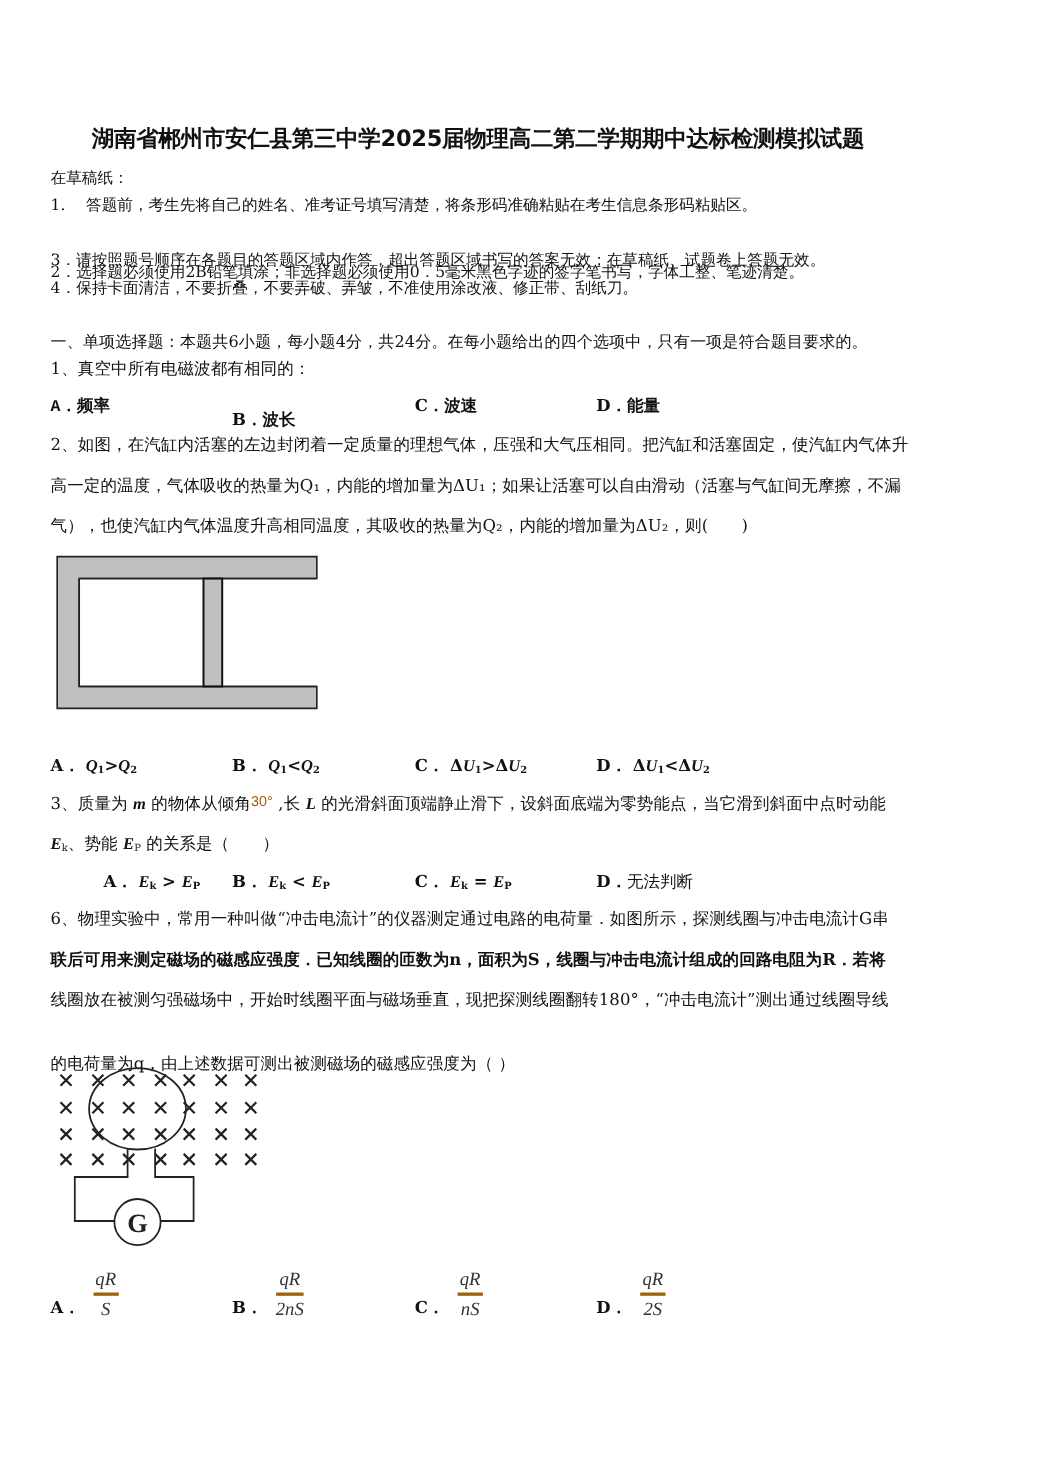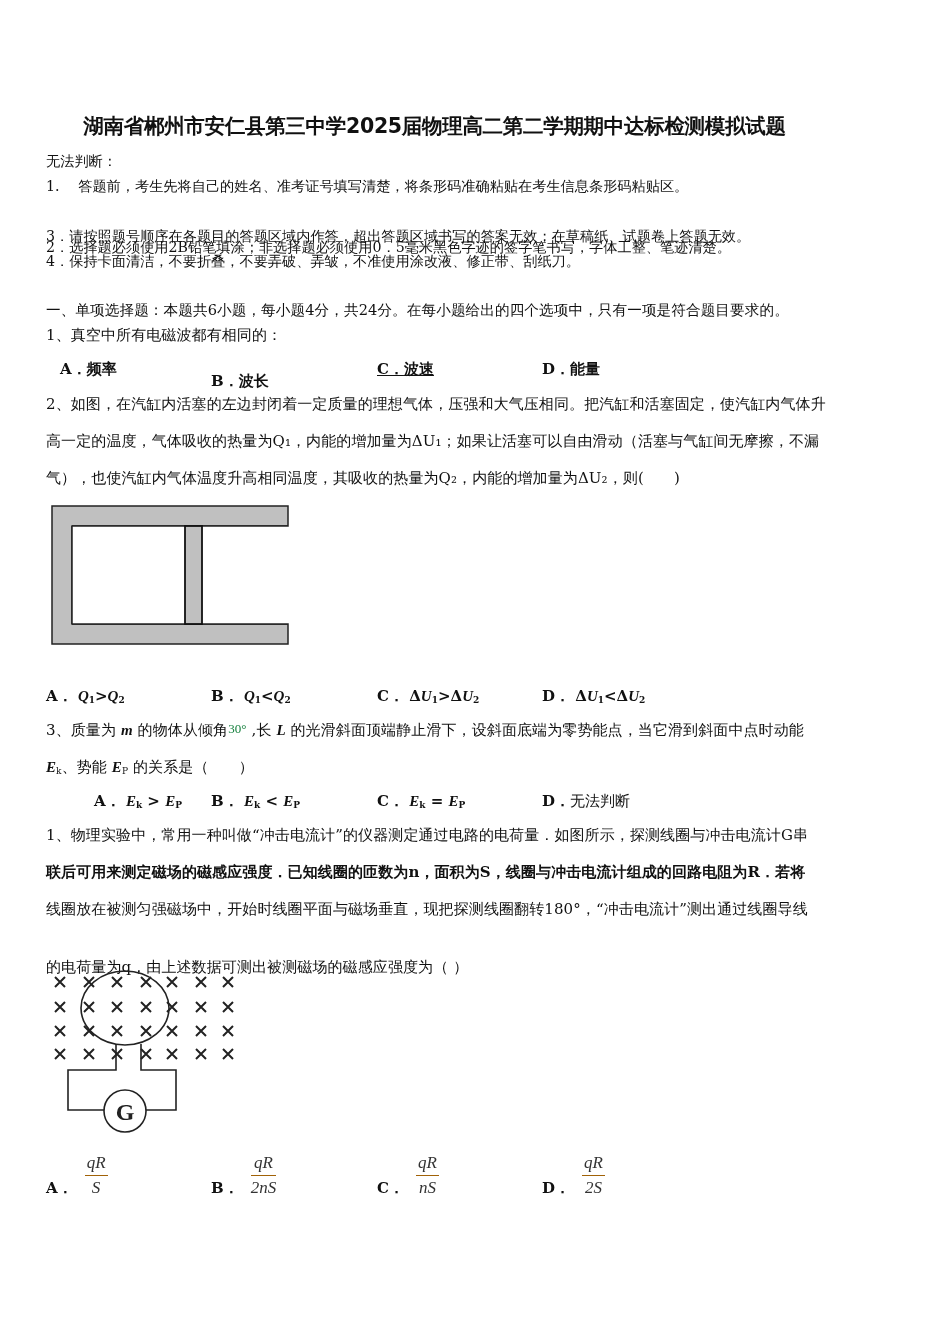--- a/index.html
+++ b/index.html
@@ -8,52 +8,52 @@
   .abs { position: absolute; white-space: nowrap; }
   .title { left: 0; width: 869px; top: 112px; text-align: center;
            font-family: "DejaVu Sans", "Liberation Sans", sans-serif;
            font-weight: bold; font-size: 20.5px; letter-spacing: -0.3px; }
   .notice { font-size: 14.2px; left: 46px; }
   .body-text { font-size: 15px; left: 46px; letter-spacing: 0.1px; }
   .opt { position: absolute; font-size: 15px; font-weight: bold; }
   .opt .lab { font-weight: bold; }
   i.v { font-style: italic; font-weight: bold; font-family: "Liberation Serif", serif; }
   sub { font-size: 9px; vertical-align: -2px; }
-  .deg { color: #15803d; font-weight: normal; font-family: Liberation Serif, serif; font-size: 13px; vertical-align: 2px; }
+  .deg { color: #a16207; font-weight: normal; font-family: Liberation Sans, sans-serif; font-size: 13px; vertical-align: 2px; }
   .frac { display: inline-block; vertical-align: middle; text-align: center;
           font-family: "Liberation Serif", serif; font-style: italic; font-weight: normal; font-size: 17px; color: #333; margin-left: 12px; }
-  .frac .num { display: block; padding: 0 2px 2px; border-bottom: 1px solid #a16207; }
+  .frac .num { display: block; padding: 0 2px 2px; border-bottom: 3px solid #a16207; }
   .frac .den { display: block; padding-top: 2px; }
   .fopt { position: absolute; top: 1153px; font-size: 15px; font-weight: bold; }
   .fopt .lab { display: inline-block; vertical-align: middle; margin-top: 26px; }
 </style>
 </head>
 <body>
 
 <div>
 
   <div class="abs title">湖南省郴州市安仁县第三中学2025届物理高二第二学期期中达标检测模拟试题</div>
 
   <div>
-    <div class="abs notice" style="top:152px;">无法判断：</div>
+    <div class="abs notice" style="top:152px;">在草稿纸：</div>
     <div class="abs notice" style="top:177px;">1.　 答题前，考生先将自己的姓名、准考证号填写清楚，将条形码准确粘贴在考生信息条形码粘贴区。</div>
     <div class="abs notice" style="top:202px;margin-top:36px;">2．选择题必须使用2B铅笔填涂；非选择题必须使用0．5毫米黑色字迹的签字笔书写，字体工整、笔迹清楚。</div>
     <div class="abs notice" style="top:227px;">3．请按照题号顺序在各题目的答题区域内作答，超出答题区域书写的答案无效；在草稿纸、试题卷上答题无效。</div>
     <div class="abs notice" style="top:252px;">4．保持卡面清洁，不要折叠，不要弄破、弄皱，不准使用涂改液、修正带、刮纸刀。</div>
   </div>
 
   <div class="abs body-text" style="top:301px;font-size:14.6px;">一、单项选择题：本题共6小题，每小题4分，共24分。在每小题给出的四个选项中，只有一项是符合题目要求的。</div>
 
   <div>
     <div class="abs body-text" style="top:326px;">
       <span>1、</span><span>真空中所有电磁波都有相同的：</span>
     </div>
-    <div class="opt" style="left:60px;top:360px;"><span class="lab">A．</span><span>频率</span></div>
+    <div class="opt" style="left:46px;top:360px;font-family:Liberation Mono, monospace;"><span class="lab">A．</span><span>频率</span></div>
     <div class="opt" style="left:211px;top:372px;"><span class="lab">B．</span><span>波长</span></div>
-    <div class="opt" style="left:377px;top:360px;text-decoration:underline;"><span class="lab">C．</span><span>波速</span></div>
+    <div class="opt" style="left:377px;top:360px;"><span class="lab">C．</span><span>波速</span></div>
     <div class="opt" style="left:542px;top:360px;"><span class="lab">D．</span><span>能量</span></div>
   </div>
 
   <div>
     <div class="abs body-text" style="top:395px;">2、如图，在汽缸内活塞的左边封闭着一定质量的理想气体，压强和大气压相同。把汽缸和活塞固定，使汽缸内气体升</div>
     <div class="abs body-text" style="top:432px;">高一定的温度，气体吸收的热量为Q₁，内能的增加量为ΔU₁；如果让活塞可以自由滑动（活塞与气缸间无摩擦，不漏</div>
     <div class="abs body-text" style="top:469px;">气），也使汽缸内气体温度升高相同温度，其吸收的热量为Q₂，内能的增加量为ΔU₂，则(　　)</div>
 
     <svg class="abs" style="left:50px;top:504px;" width="242" height="144" viewBox="0 0 242 144">
       <path d="M2 2 H238 V22 H22 V120 H238 V140 H2 Z" fill="#c0c0c0" stroke="#222" stroke-width="1.5"></path>
@@ -74,21 +74,21 @@
     <div class="abs body-text" style="top:721px;">3、质量为 <i class="v">m</i> 的物体从倾角<span class="deg">30°</span> ,长 <i class="v">L</i> 的光滑斜面顶端静止滑下，设斜面底端为零势能点，当它滑到斜面中点时动能</div>
     <div class="abs body-text" style="top:758px;"><i class="v">E</i><sub>k</sub>、势能 <i class="v">E</i><sub>P</sub> 的关系是（　　）</div>
 
     <div class="opt" style="left:46px;top:792px;margin-left:48px;"><span class="lab">A．</span> <i class="v">E</i><sub>k</sub> &gt; <i class="v">E</i><sub>P</sub></div>
     <div class="opt" style="left:211px;top:792px;"><span class="lab">B．</span> <i class="v">E</i><sub>k</sub> &lt; <i class="v">E</i><sub>P</sub></div>
     <div class="opt" style="left:377px;top:792px;"><span class="lab">C．</span> <i class="v">E</i><sub>k</sub> = <i class="v">E</i><sub>P</sub></div>
     <div class="opt" style="left:542px;top:792px;"><span class="lab">D．</span><span style="font-weight:normal">无法判断</span></div>
   </div>
 
   <div>
-    <div class="abs body-text" style="top:826px;">1、物理实验中，常用一种叫做“冲击电流计”的仪器测定通过电路的电荷量．如图所示，探测线圈与冲击电流计G串</div>
+    <div class="abs body-text" style="top:826px;">6、物理实验中，常用一种叫做“冲击电流计”的仪器测定通过电路的电荷量．如图所示，探测线圈与冲击电流计G串</div>
     <div class="abs body-text" style="top:863px;font-weight:bold;">联后可用来测定磁场的磁感应强度．已知线圈的匝数为n，面积为S，线圈与冲击电流计组成的回路电阻为R．若将</div>
     <div class="abs body-text" style="top:900px;">线圈放在被测匀强磁场中，开始时线圈平面与磁场垂直，现把探测线圈翻转180°，“冲击电流计”测出通过线圈导线</div>
     <div class="abs body-text" style="top:958px;">的电荷量为q，由上述数据可测出被测磁场的磁感应强度为（ ）</div>
 
     <svg class="abs" style="left:44px;top:968px;" width="200" height="172" viewBox="0 0 200 172">
       <g stroke="#222" stroke-width="2">
 
         <g id="row">
           <path d="M11 9 l10 10 M21 9 l-10 10"></path>
           <path d="M40 9 l10 10 M50 9 l-10 10"></path>

